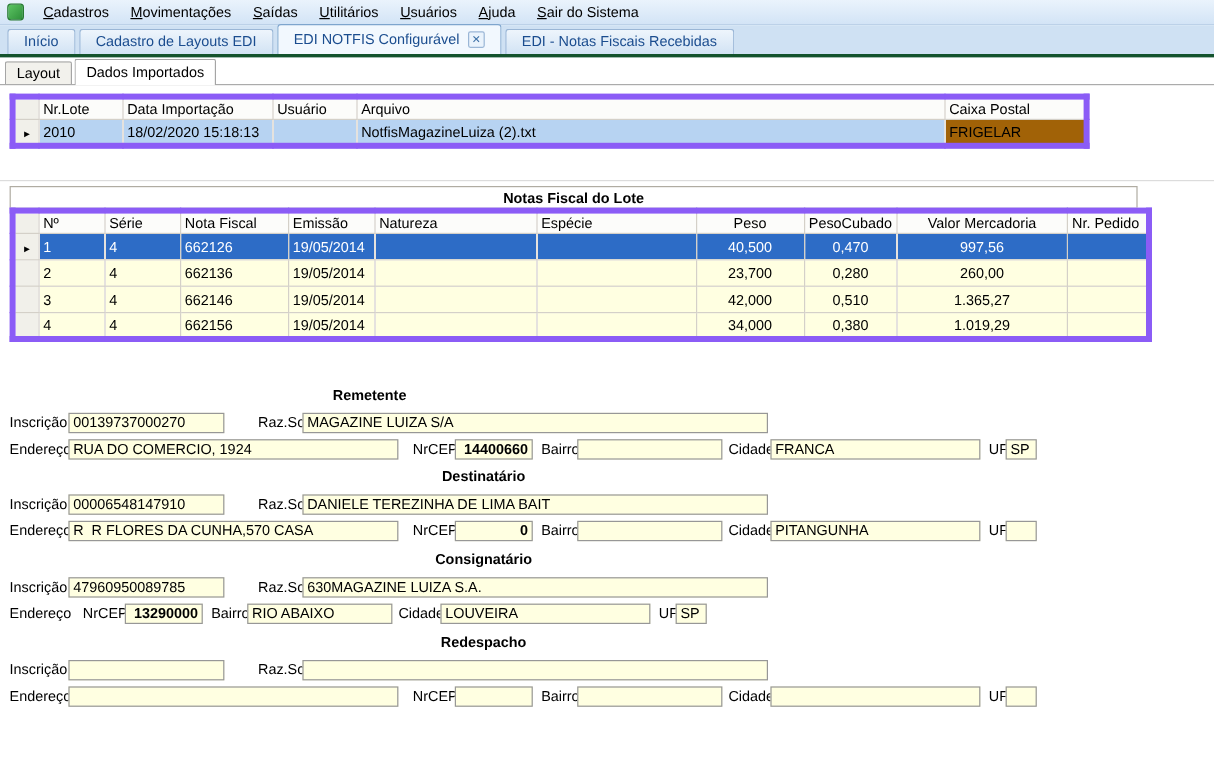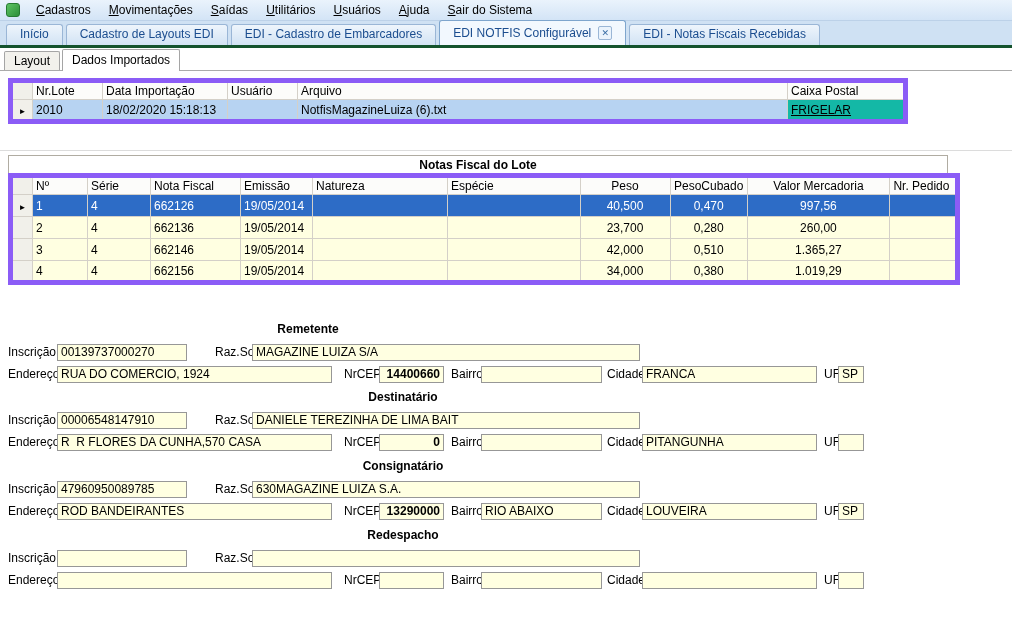--- a/index.html
+++ b/index.html
@@ -79,21 +79,21 @@
     overflow:hidden; white-space:nowrap; text-align:left;
   }
   .grid th { background:#fcfcfa; font-weight:normal; height:19px; }
   .grid td { background:#ffffe1; height:22px; }
   .grid .selcell { background:#f1f0ea; padding:0; text-align:center; }
   .grid .num { text-align:center; padding-right:4px; }
   .arrow { font-size:8px; color:#000; }
 
   
   #grid1 td.hl { background:#b7d3f2; color:#000; }
-  #grid1 td.cellyellow { background:#14b8a6; color:#000;text-decoration:underline; }
+  #grid1 td.cellyellow { background:#a16207; color:#000; }
 
   
   #grid2 tr.sel td { background:#2d6cc6; color:#fff; }
   #grid2 tr.sel td.selcell { background:#f1f0ea; color:#000; }
 
   .notas-title {
     position:absolute; top:155px; left:8px; width:940px; height:19px;
     line-height:18px; text-align:center; font-weight:bold;
     background:#fff; border:1px solid #b0aca2; font-size:12px;
   }
@@ -130,21 +130,20 @@
     <div class="menu-item">Saídas</div>
     <div class="menu-item">Utilitários</div>
     <div class="menu-item">Usuários</div>
     <div class="menu-item">Ajuda</div>
     <div class="menu-item">Sair do Sistema</div>
   </div>
 
   <div class="tabstrip">
     <div class="tab">Início</div>
     <div class="tab">Cadastro de Layouts EDI</div>
-    <div class="tab">EDI - Cadastro de Embarcadores</div>
     <div class="tab active">
       <span>EDI NOTFIS Configurável</span>
       <span class="tab-close">✕</span>
     </div>
     <div class="tab">EDI - Notas Fiscais Recebidas</div>
   </div>
 
   <div class="subtabbar">
     <div class="subtab">Layout</div>
     <div class="subtab active">Dados Importados</div>
@@ -166,21 +165,21 @@
       <th>Data Importação</th>
       <th>Usuário</th>
       <th>Arquivo</th>
       <th>Caixa Postal</th>
     </tr>
     <tr>
       <td class="selcell"><span class="arrow">►</span></td>
       <td class="hl">2010</td>
       <td class="hl">18/02/2020 15:18:13</td>
       <td class="hl"></td>
-      <td class="hl">NotfisMagazineLuiza (6).txt</td>
+      <td class="hl">NotfisMagazineLuiza (2).txt</td>
       <td class="cellyellow">FRIGELAR</td>
     </tr>
   </tbody>
     </table>
 
   <div class="hline" style="top:150px"></div>
 
   <div class="notas-title">Notas Fiscal do Lote</div>
 
   <table class="grid" id="grid2" style="top:173px; left:8px;">
@@ -313,21 +312,20 @@
   <div class="section" style="top:459px">
     <div class="sec-title w790">Consignatário</div>
     <div class="frow">
       <span class="lbl lw49">Inscrição</span>
       <input class="inp w130" value="47960950089785" style="">
       <span class="lbl lblraz">Raz.Soc.</span>
       <input class="inp w388" value="630MAGAZINE LUIZA S.A." style="">
     </div>
     <div class="frow">
       <span class="lbl lw49">Endereço</span>
-      <input class="inp w313" value="ROD BANDEIRANTES" style="">
       <span class="lbl lblcep">NrCEP</span>
       <input class="inp w65 num" value="13290000" style="">
       <span class="lbl lblbairro">Bairro</span>
       <input class="inp w121" value="RIO ABAIXO" style="">
       <span class="lbl lblcid">Cidade</span>
       <input class="inp w175" value="LOUVEIRA" style="">
       <span class="lbl lbluf">UF</span>
       <input class="inp w26" value="SP" style="">
     </div>
   </div>

